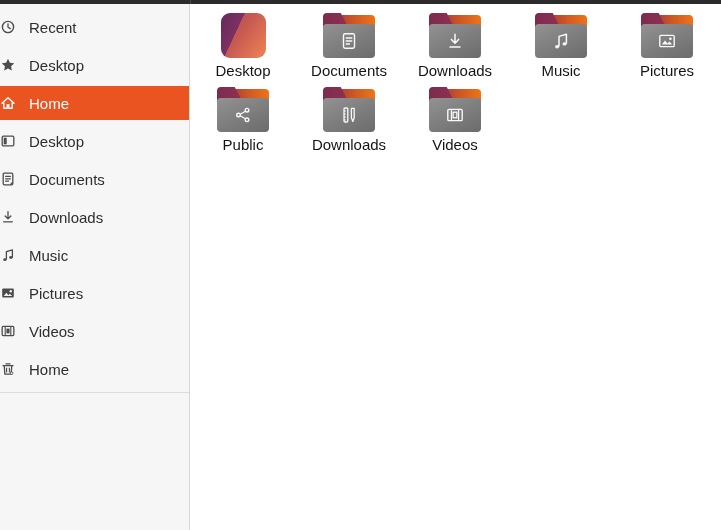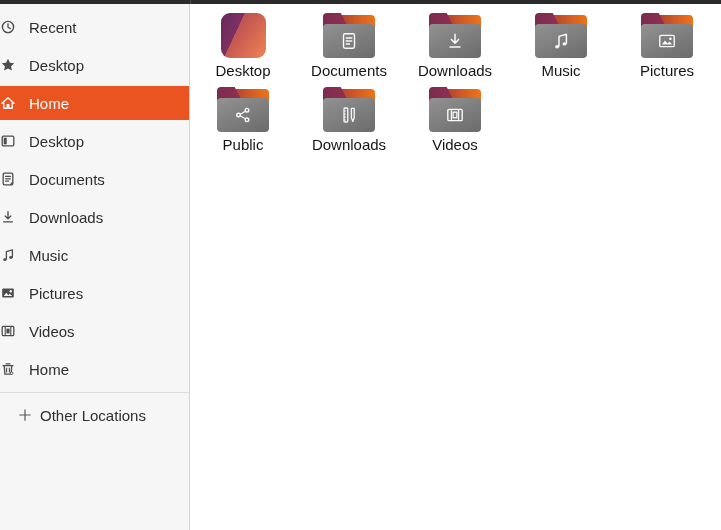--- a/index.html
+++ b/index.html
@@ -191,28 +191,20 @@
             <path d="M3 4.6h10" stroke="currentColor" stroke-width="1.3" stroke-linecap="round" fill="none"></path>
             <path d="M4.2 4.6l.7 8.6h6.2l.7-8.6" fill="none" stroke="currentColor" stroke-width="1.3" stroke-linejoin="round"></path>
             <path d="M6.6 7v4M9.4 7v4" stroke="currentColor" stroke-width="1.1" stroke-linecap="round" fill="none"></path>
             <circle cx="11.6" cy="12.2" r="1.3" fill="#f6f6f6" stroke="currentColor" stroke-width="0.9"></circle>
           </svg>
         </span>
     <span class="sb-label">Home</span>
   </div>
 </nav>
   <div class="sb-sep"></div>
-  <div class="sb-other" id="sb-other">
-    <span class="sb-icon" id="sb-other-icon">
-        <svg viewBox="0 0 16 16" width="16" height="16">
-          <path d="M8 2.8v10.4M2.8 8h10.4" stroke="currentColor" stroke-width="1.2" stroke-linecap="round" fill="none"></path>
-        </svg>
-      </span>
-    <span>Other Locations</span>
-  </div>
 </aside>
 
 <main class="content">
   <div class="grid" id="folder-grid">
   <div class="cell">
     <div class="icon-wrap">
           <div class="desktop-grad"></div>
         </div>
     <div class="cell-label">Desktop</div>
   </div>

